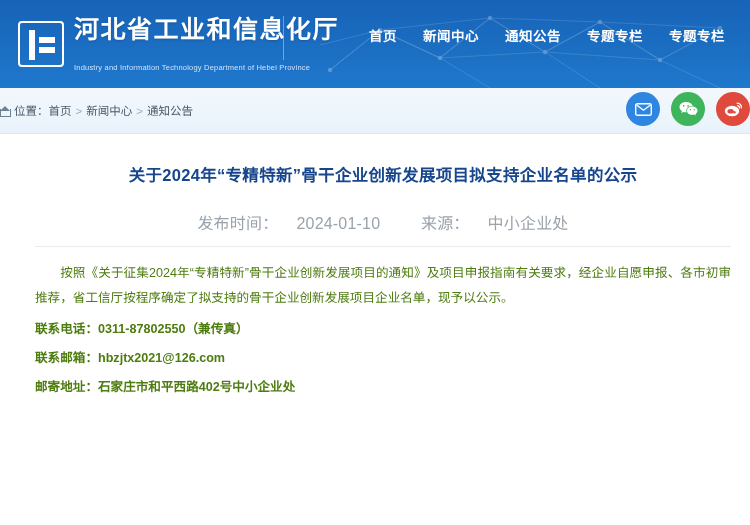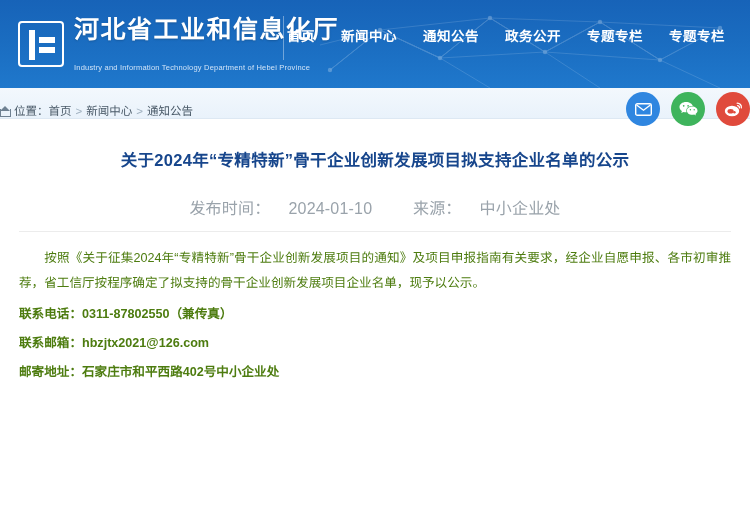--- a/index.html
+++ b/index.html
@@ -94,21 +94,21 @@
     font-weight: bold;
     padding: 3px 13px;
     white-space: nowrap;
     cursor: pointer;
     letter-spacing: .5px;
   }
 
   
   .crumb-bar {
     position: relative;
-    height: 31px;
+    height: 46px;
     background: linear-gradient(180deg, #f3f8fd 0%, #e9f2fb 100%);
     border-bottom: 1px solid #dde8f3;
   }
   .crumb {
     position: absolute;
     left: 0px; top: 14px;
     font-size: 11.5px;
     color: #4a5a68;
     white-space: nowrap;
   }
@@ -153,20 +153,21 @@
     position: relative;
   }
   .c-mail { background: #2f86e0; }
   .c-wechat { background: #3eb45c; }
   .c-weibo { background: #e04a3c; }
   .social svg { display: block; }
 
   
   .article {
     padding: 0 19px;
+    margin-left: 16px;
   }
   .art-title {
     text-align: center;
     font-size: 16.5px;
     font-weight: bold;
     color: #17468c;
     line-height: 26px;
     padding: 28px 22px 0 22px;
     letter-spacing: .3px;
   }
@@ -235,21 +236,20 @@
         <div class="logo-text-main">河北省工业和信息化厅</div>
         <div class="logo-text-sub">Industry and Information Technology Department of Hebei Province</div>
       </div>
     </div>
     <div class="logo-divider"></div>
 
     <div class="nav">
       <div class="nav-item">首页</div>
       <div class="nav-item">新闻中心</div>
       <div class="nav-item">通知公告</div>
-      <div class="nav-item">政务公开</div>
       <div class="nav-item">专题专栏</div>
       <div class="nav-item">专题专栏</div>
     </div>
   </div>
 
   <div class="crumb-bar">
     <div class="crumb">
       <span class="home-ico"></span><span>位置：</span><a href="#">首页</a><span class="sep">&gt;</span><a href="#">新闻中心</a><span class="sep">&gt;</span><a href="#">通知公告</a>
     </div>
 

